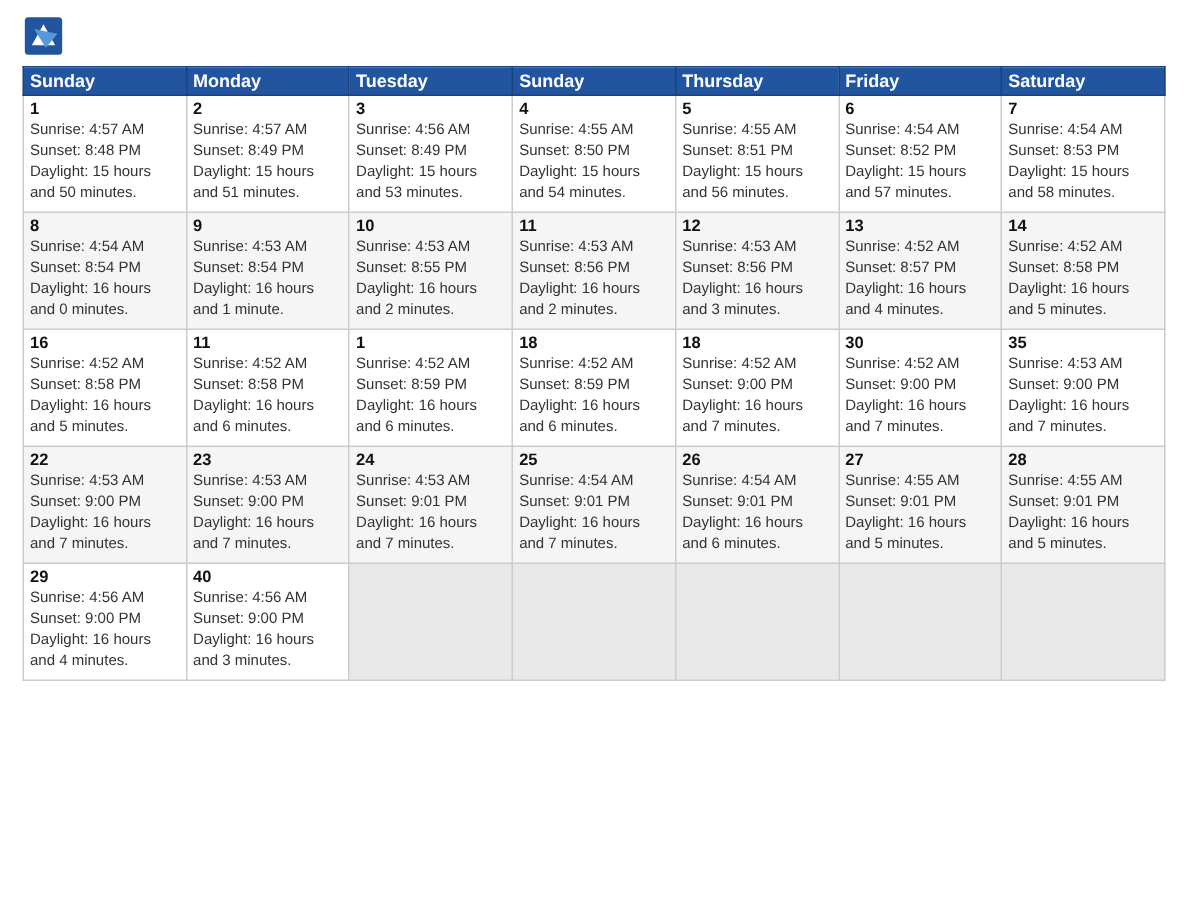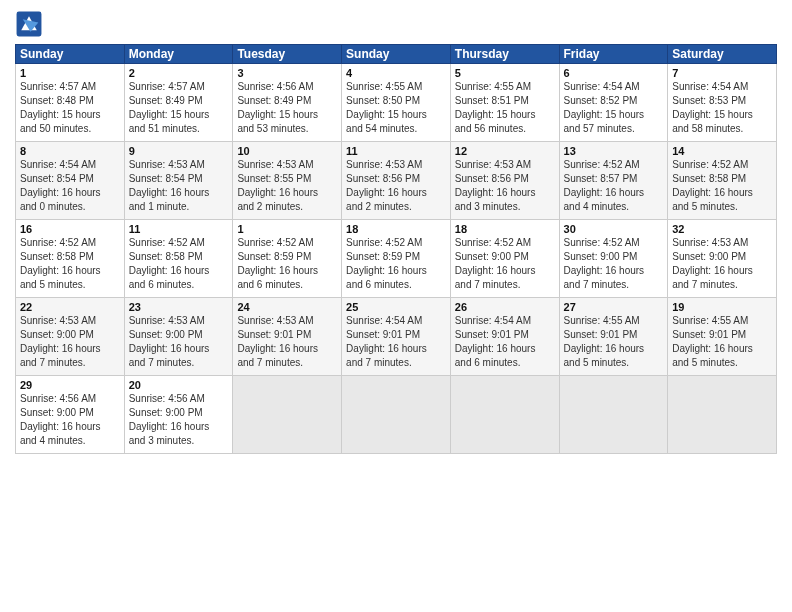--- a/index.html
+++ b/index.html
@@ -269,21 +269,21 @@
 and 7 minutes.</div>
           </td>
           <td>
             <span class="day-num">30</span>
             <div class="day-info" style="white-space: pre-line;">Sunrise: 4:52 AM
 Sunset: 9:00 PM
 Daylight: 16 hours
 and 7 minutes.</div>
           </td>
           <td>
-            <span class="day-num">32</span>
+            <span class="day-num">35</span>
             <div class="day-info" style="white-space: pre-line;">Sunrise: 4:53 AM
 Sunset: 9:00 PM
 Daylight: 16 hours
 and 7 minutes.</div>
           </td>
         </tr>
         <tr>
           <td>
             <span class="day-num">22</span>
             <div class="day-info" style="white-space: pre-line;">Sunrise: 4:53 AM
@@ -320,37 +320,37 @@
 and 6 minutes.</div>
           </td>
           <td>
             <span class="day-num">27</span>
             <div class="day-info" style="white-space: pre-line;">Sunrise: 4:55 AM
 Sunset: 9:01 PM
 Daylight: 16 hours
 and 5 minutes.</div>
           </td>
           <td>
-            <span class="day-num">19</span>
+            <span class="day-num">28</span>
             <div class="day-info" style="white-space: pre-line;">Sunrise: 4:55 AM
 Sunset: 9:01 PM
 Daylight: 16 hours
 and 5 minutes.</div>
           </td>
         </tr>
         <tr>
           <td>
             <span class="day-num">29</span>
             <div class="day-info" style="white-space: pre-line;">Sunrise: 4:56 AM
 Sunset: 9:00 PM
 Daylight: 16 hours
 and 4 minutes.</div>
           </td>
           <td>
-            <span class="day-num">20</span>
+            <span class="day-num">40</span>
             <div class="day-info" style="white-space: pre-line;">Sunrise: 4:56 AM
 Sunset: 9:00 PM
 Daylight: 16 hours
 and 3 minutes.</div>
           </td>
           <td class="empty"></td>
           <td class="empty"></td>
           <td class="empty"></td>
           <td class="empty"></td>
           <td class="empty"></td>

